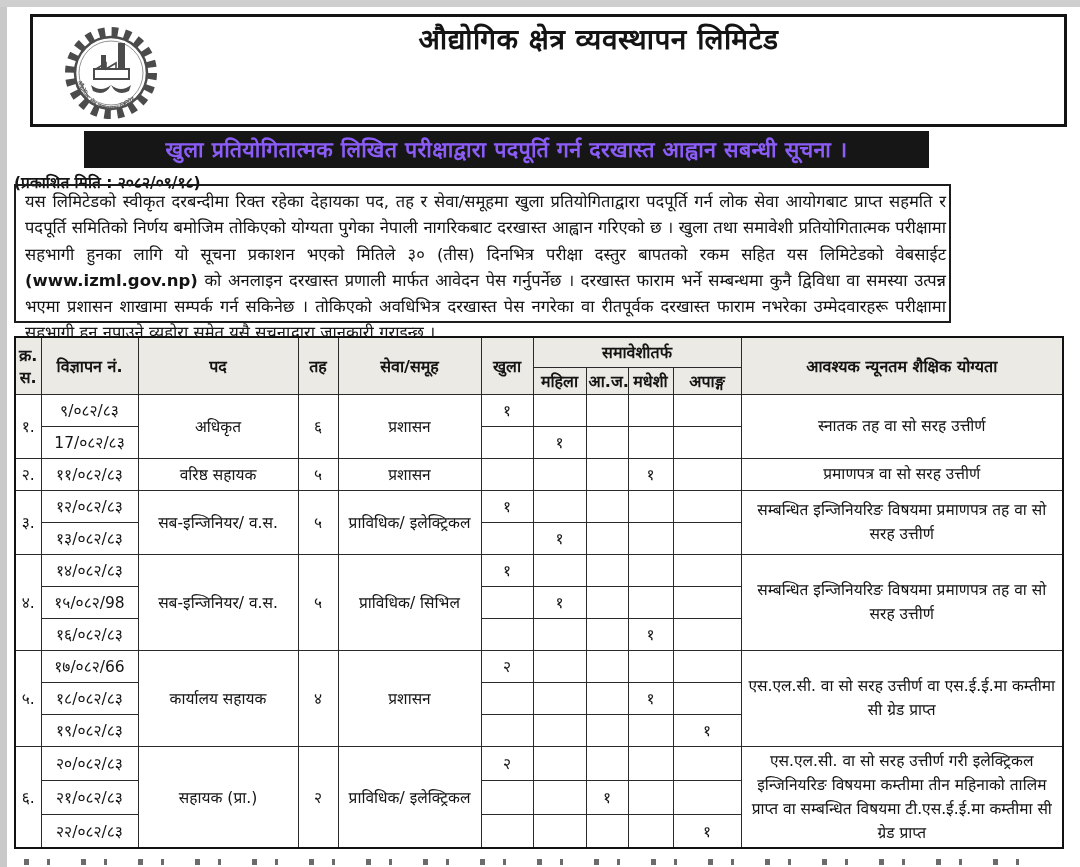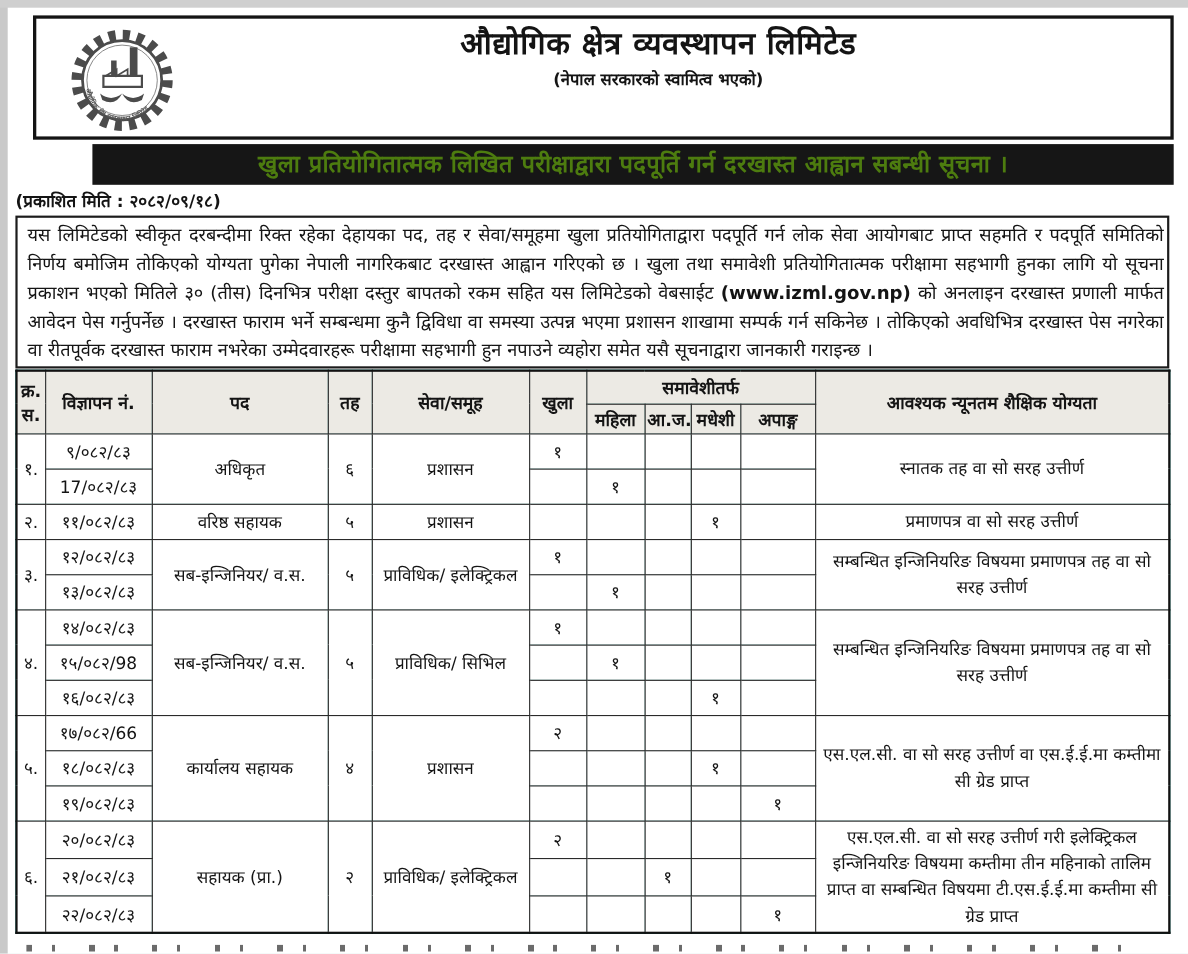--- a/index.html
+++ b/index.html
@@ -14,28 +14,28 @@
   
   .header-box { position:absolute; left:30px; top:14px; width:1037px; height:113px;
     border:3px solid #141414; background:#fff; }
   .logo-wrap { position:absolute; left:28px; top:6px; width:100px; height:100px; }
   .header-text { position:absolute; left:120px; right:20px; top:4px; text-align:center; }
   .org-name  { font-size:28px; font-weight:bold; letter-spacing:.5px; line-height:38px; }
   .ownership { font-size:15px; font-weight:bold; line-height:26px; }
   .location  { font-size:23px; font-weight:bold; line-height:34px; }
 
   
-  .title-bar { position:absolute; left:84px; top:131px; width:983px; height:37px;
-    background:#161616; color:#4d7c0f; font-size:21.5px; font-weight:bold;
+  .title-bar { position:absolute; left:84px; top:131px; width:845px; height:37px;
+    background:#161616; color:#8b5cf6; font-size:21.5px; font-weight:bold;
     text-align:center; line-height:37px; letter-spacing:.3px; }
   .pub-date { position:absolute; left:14px; top:171px; width:1048px; text-align:left;
     font-size:15.5px; font-weight:bold; }
 
   
-  .para-box { position:absolute; left:14px; top:196px; width:1049px; height:139px;
+  .para-box { position:absolute; left:14px; top:184px; width:937px; height:139px;
     border:2px solid #1c1c1c; padding:3px 3px 3px 9px;
     font-size:16.5px; line-height:26.3px; text-align:justify; }
 
   
   table.vacancy { position:absolute; left:14px; top:336px; width:1049px;
     border-collapse:collapse; table-layout:fixed; background:#0f766e; }
   table.vacancy, table.vacancy td, table.vacancy th { border:1.4px solid #2a2a2a; }
   table.vacancy { border:2.5px solid #111; }
   table.vacancy th { background:#eceae4; font-size:16px; font-weight:bold;
     text-align:center; padding:1px 2px; }
@@ -74,21 +74,20 @@
         <path d="M70 62 Q60 70 50 62 Q56 74 68 68 Z" fill="#4b4b4b"></path>
 
         <path id="logoArc" d="M17 54 A33 33 0 0 0 83 54" fill="none" stroke="none"></path>
         <text font-size="6" fill="#555" font-weight="bold">
           <textPath href="#logoArc" startOffset="4">औद्योगिक क्षेत्र व्यवस्थापन लिमिटेड</textPath>
         </text>
       </svg>
     </div>
     <div class="header-text">
       <div class="org-name">औद्योगिक क्षेत्र व्यवस्थापन लिमिटेड</div>
-      <div class="ownership">(नेपाल सरकारको स्वामित्व भएको)</div>
     </div>
   </div>
 
   <div class="title-bar">खुला प्रतियोगितात्मक लिखित परीक्षाद्वारा पदपूर्ति गर्न दरखास्त आह्वान सबन्धी सूचना ।</div>
   <div class="pub-date">(प्रकाशित मिति : २०८२/०९/१८)</div>
 
   <div class="para-box"><span>यस लिमिटेडको स्वीकृत दरबन्दीमा रिक्त रहेका देहायका पद, तह र सेवा/समूहमा खुला प्रतियोगिताद्वारा पदपूर्ति गर्न लोक सेवा आयोगबाट प्राप्त सहमति र पदपूर्ति समितिको निर्णय बमोजिम तोकिएको योग्यता पुगेका नेपाली नागरिकबाट दरखास्त आह्वान गरिएको छ । खुला तथा समावेशी प्रतियोगितात्मक परीक्षामा सहभागी हुनका लागि यो सूचना प्रकाशन भएको मितिले ३० (तीस) दिनभित्र परीक्षा दस्तुर बापतको रकम सहित यस लिमिटेडको वेबसाईट </span><b>(www.izml.gov.np)</b><span> को अनलाइन दरखास्त प्रणाली मार्फत आवेदन पेस गर्नुपर्नेछ । दरखास्त फाराम भर्ने सम्बन्धमा कुनै द्विविधा वा समस्या उत्पन्न भएमा प्रशासन शाखामा सम्पर्क गर्न सकिनेछ । तोकिएको अवधिभित्र दरखास्त पेस नगरेका वा रीतपूर्वक दरखास्त फाराम नभरेका उम्मेदवारहरू परीक्षामा सहभागी हुन नपाउने व्यहोरा समेत यसै सूचनाद्वारा जानकारी गराइन्छ ।</span></div>
 
   <table class="vacancy">
     <colgroup>

